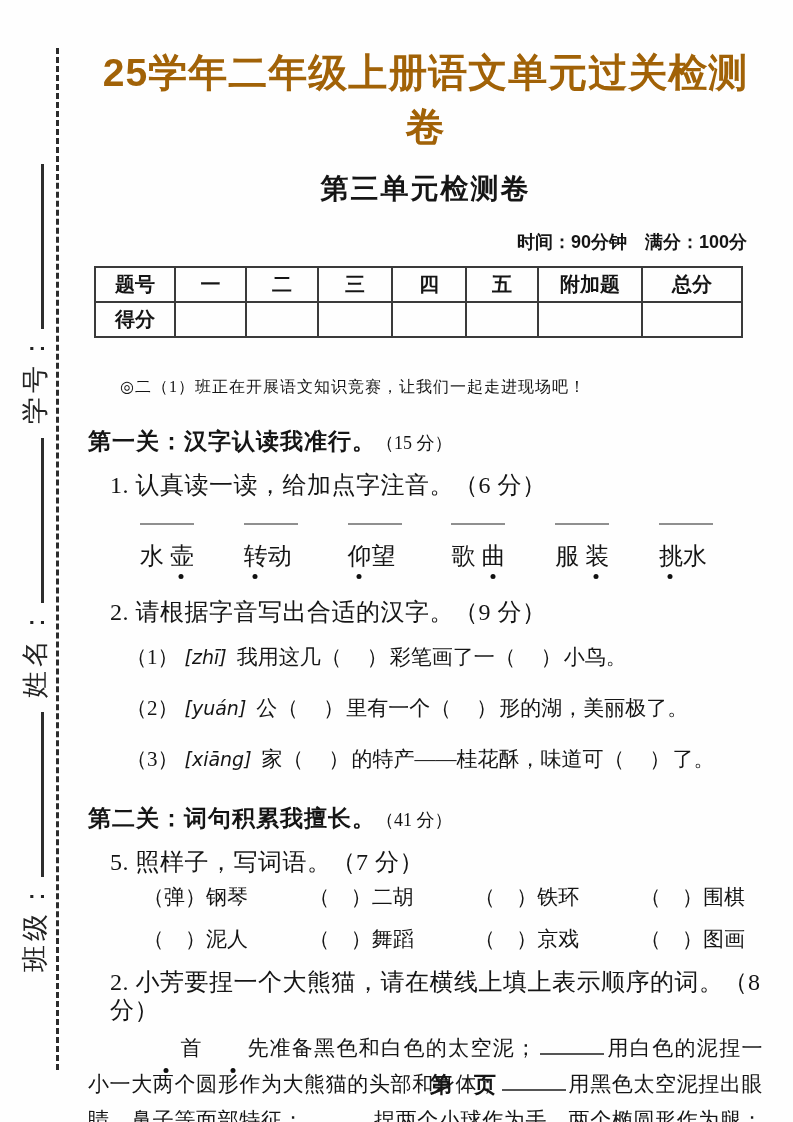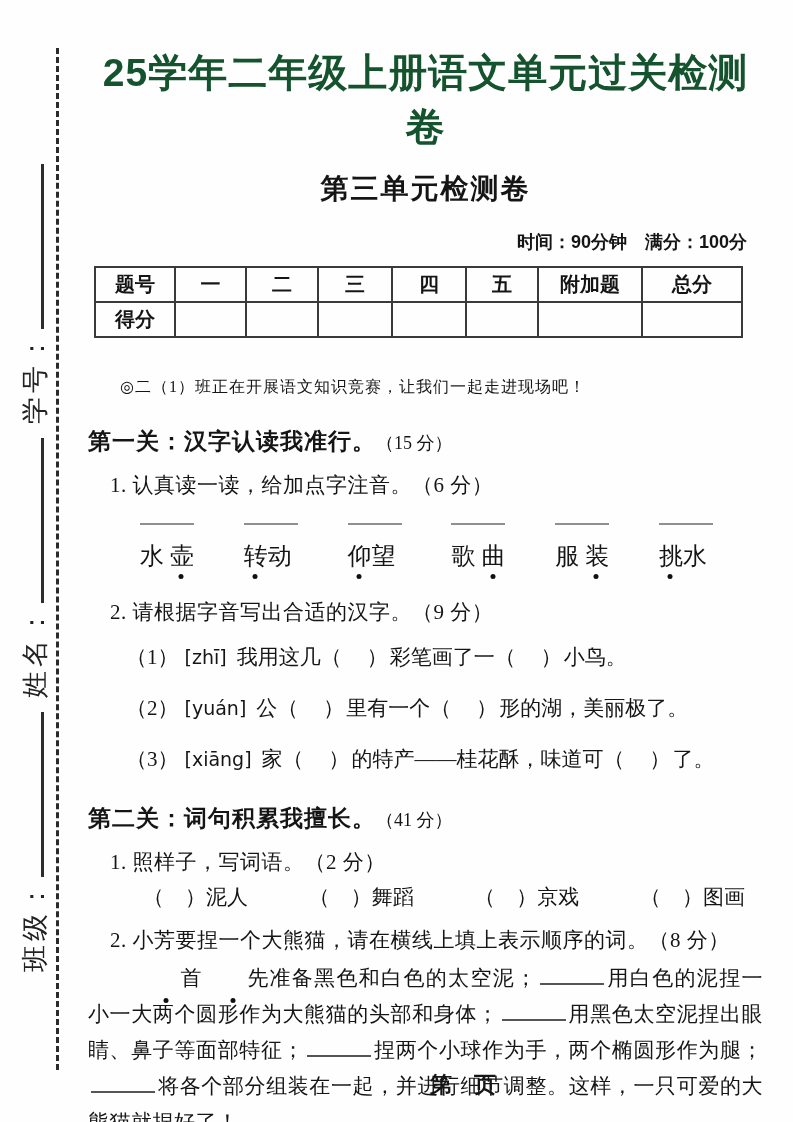--- a/index.html
+++ b/index.html
@@ -21,55 +21,55 @@
     padding-left:150px; white-space:nowrap;
     font-size:27px; color:#222; display:flex; align-items:center;
   }
   .sfield { display:inline-flex; align-items:baseline; margin-right:14px; }
   .slabel { letter-spacing:4px; }
   .sblank { display:inline-block; width:165px; border-bottom:3px solid #2d2d2d; height:1em; margin-left:2px; }
   
   .content { position:absolute; left:88px; top:0; width:675px; height:1122px; }
   .title {
     margin-top:46px; text-align:center; font-family:"Liberation Sans","DejaVu Sans",sans-serif;
-    font-size:39px; font-weight:800; letter-spacing:1px; color:#14532d;
+    font-size:39px; font-weight:800; letter-spacing:1px; color:#a16207;
   }
   .subtitle {
     margin-top:16px; text-align:center; font-family:"Liberation Sans","DejaVu Sans",sans-serif;
     font-size:28px; font-weight:700; letter-spacing:2px;
   }
   .time-info {
     margin-top:22px; text-align:right; padding-right:16px;
     font-family:"Liberation Sans","DejaVu Sans",sans-serif; font-size:18px; font-weight:700;
   }
   table.score { border-collapse:collapse; margin-top:12px; margin-left:6px; }
   table.score td {
     border:2px solid #3a3a3a; height:35px; text-align:center; vertical-align:middle;
     font-size:20px; font-weight:600; font-family:"Liberation Serif",serif;
   }
   .intro { margin-top:34px; font-size:16px; line-height:30px; text-indent:2em; letter-spacing:1px; }
   .sec-heading { margin-top:24px; font-size:23px; }
   .sec-heading .hei { font-family:"Liberation Sans","DejaVu Sans",sans-serif; font-weight:700; letter-spacing:1px; }
   .sec-heading .score { font-size:18px; }
-  .qlabel { font-size:21px; line-height:28px; padding-left:22px; letter-spacing:0.5px; }
+  .qlabel { font-size:24px; line-height:28px; padding-left:22px; letter-spacing:0.5px; }
   .q1-label { margin-top:14px; }
   .q2-label { margin-top:26px; }
   
   .wordrow { margin:24px 50px 0 52px; display:flex; justify-content:space-between; }
   .witem { text-align:center; }
   .pline { width:54px; height:0; border-top:2px solid #8f8f8f; margin:0 auto 15px; }
   .wchars { font-size:24px; letter-spacing:6px; white-space:nowrap; }
   .dotc { position:relative; display:inline-block; letter-spacing:0; }
   .dotc::after {
     content:""; position:absolute; left:47%; bottom:-7px; transform:translateX(-50%);
     width:5px; height:5px; border-radius:50%; background:#111;
   }
   
   .fill-line { margin-top:11px; padding-left:38px; font-size:21px; line-height:40px; white-space:nowrap; }
-  .pinyin { font-family:"DejaVu Sans","Liberation Sans",sans-serif; font-size:19px; margin:12px 10px 0 6px; }
+  .pinyin { font-family:"DejaVu Sans","Liberation Sans",sans-serif; font-size:19px; margin:12px 10px 0 6px;font-style:italic; }
   .pblank { letter-spacing:2px; }
   
   .prow { display:flex; justify-content:space-between; margin:6px 18px 0 55px; font-size:21px; line-height:30px; }
   .prow + .prow { margin-top:12px; }
   .pcell { white-space:nowrap; }
   
   .para { margin-top:6px; font-size:21px; line-height:36px; text-indent:2.2em; letter-spacing:0.5px; text-align:justify; }
   .ublank { display:inline-block; width:64px; height:1em; border-bottom:2px solid #555; margin:0 3px; vertical-align:baseline; }
   .footer { position:absolute; top:1070px; left:0; width:750px; text-align:center; font-size:22px; font-weight:600; }
 </style>
@@ -180,22 +180,28 @@
       <span>（2）</span><span class="pinyin">[yuán]</span><span>公</span><span class="pblank">（　）</span><span>里有一个</span><span class="pblank">（　）</span><span>形的湖，美丽极了。</span>
     </div>
     <div class="fill-line">
       <span>（3）</span><span class="pinyin">[xiāng]</span><span>家</span><span class="pblank">（　）</span><span>的特产——桂花酥，味道可</span><span class="pblank">（　）</span><span>了。</span>
     </div>
 
     <div class="sec-heading">
       <span class="hei">第二关：词句积累我擅长。</span><span class="score">（41 分）</span>
     </div>
 
-    <p class="qlabel q1-label">1. 照样子，写词语。（2 分）</p>
-
+    <p class="qlabel q1-label">5. 照样子，写词语。（7 分）</p>
+
+    <div class="prow">
+      <span class="pcell"><span>（弹）</span><span>钢琴</span></span>
+      <span class="pcell"><span>（　）</span><span>二胡</span></span>
+      <span class="pcell"><span>（　）</span><span>铁环</span></span>
+      <span class="pcell"><span>（　）</span><span>围棋</span></span>
+    </div>
     <div class="prow">
       <span class="pcell"><span>（　）</span><span>泥人</span></span>
       <span class="pcell"><span>（　）</span><span>舞蹈</span></span>
       <span class="pcell"><span>（　）</span><span>京戏</span></span>
       <span class="pcell"><span>（　）</span><span>图画</span></span>
     </div>
 
     <p class="qlabel q1-label">2. 小芳要捏一个大熊猫，请在横线上填上表示顺序的词。（8 分）</p>
 
     <p class="para"><span class="dotc">首</span><span class="dotc">先</span><span>准备黑色和白色的太空泥；</span><span class="ublank"></span><span>用白色的泥捏一小一大两个圆形作为大熊猫的头部和身体；</span><span class="ublank"></span><span>用黑色太空泥捏出眼睛、鼻子等面部特征；</span><span class="ublank"></span><span>捏两个小球作为手，两个椭圆形作为腿；</span><span class="ublank"></span><span>将各个部分组装在一起，并进行细节调整。这样，一只可爱的大熊猫就捏好了！</span></p>

